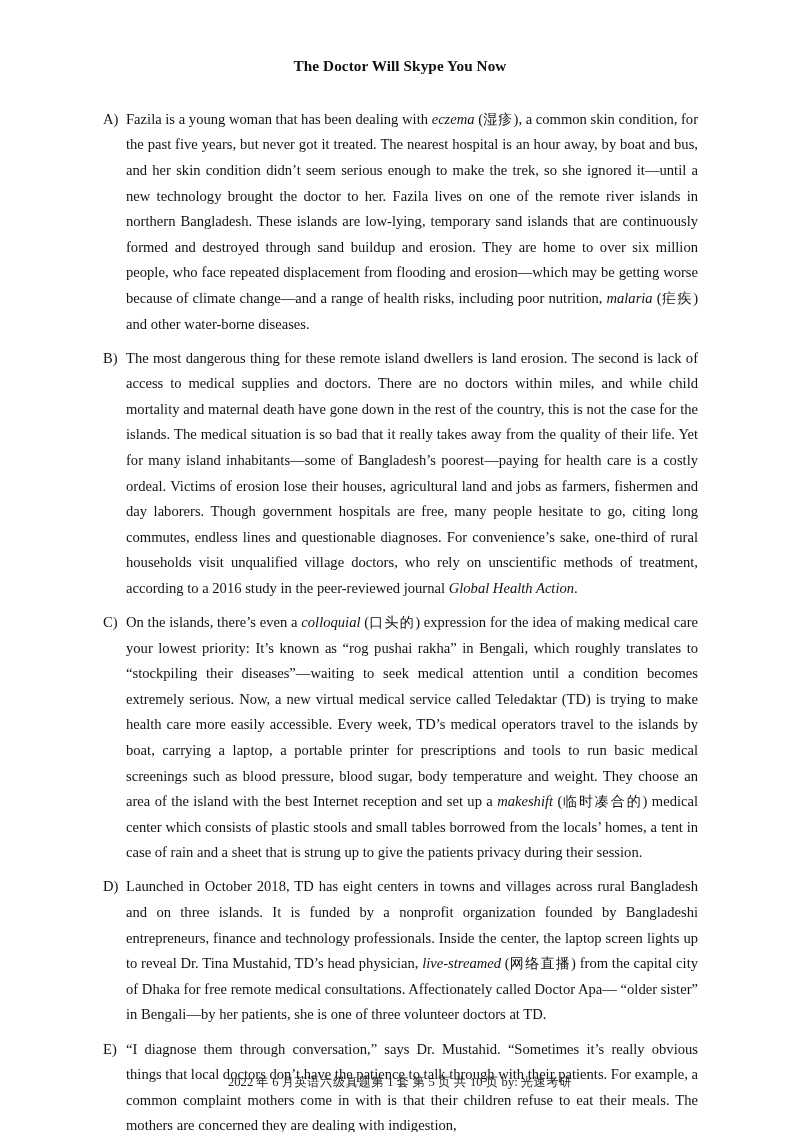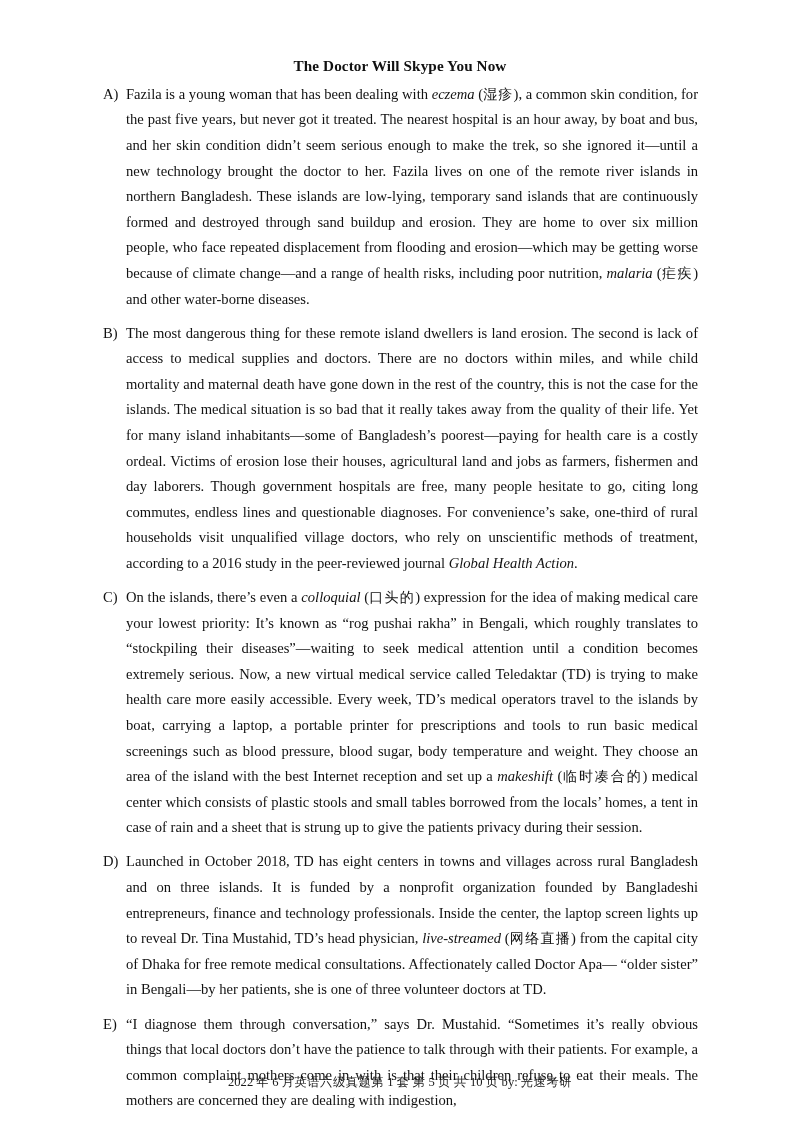--- a/index.html
+++ b/index.html
@@ -25,21 +25,21 @@
     position: absolute;
     left: 102px;
     top: 56px;
     width: 596px;
   }
   .doc-title {
     font-size: 15.2px;
     font-weight: bold;
     text-align: center;
     letter-spacing: 0.1px;
-    margin: 0 0 6px 0;
+    margin: 0 0 31px 0;
     line-height: 1.3;
   }
   .para {
     position: relative;
     display: flex;
     align-items: flex-start;
     margin-bottom: 8.5px;
   }
   .para-label {
     flex: 0 0 auto;

